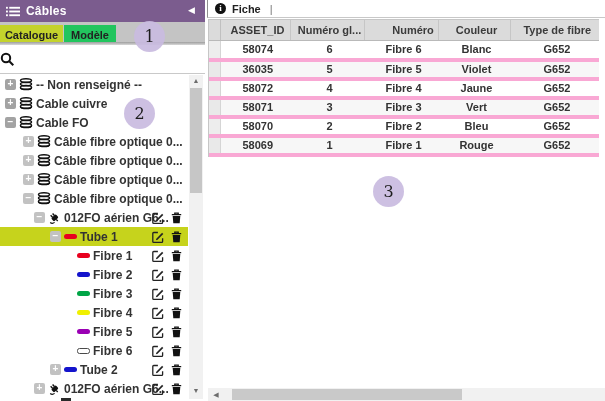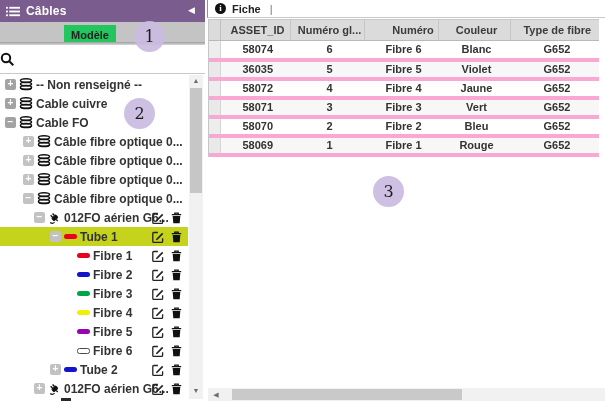--- a/index.html
+++ b/index.html
@@ -105,20 +105,21 @@
             <rect x="3.5" y="4.5" width="11.5" height="2"></rect>
             <rect x="0" y="8.5" width="2" height="2"></rect>
             <rect x="3.5" y="8.5" width="11.5" height="2"></rect>
           </svg>
       </span>
       <span class="title">Câbles</span>
       <span id="collapse-arrow">◀</span>
     </div>
 
     <div id="tab-bar">
+      <div class="tab" id="tab-catalogue">Catalogue</div>
       <div class="tab" id="tab-modele">Modèle</div>
       <div class="edge"></div>
     </div>
 
     <div id="search-bar">
       <span id="search-icon">
         <svg width="15" height="15" viewBox="0 0 15 15" fill="none" stroke="#111" stroke-width="2">
             <circle cx="6" cy="6" r="4.2"></circle>
             <path d="M9.3 9.3 L13.3 13.3"></path>
           </svg>

